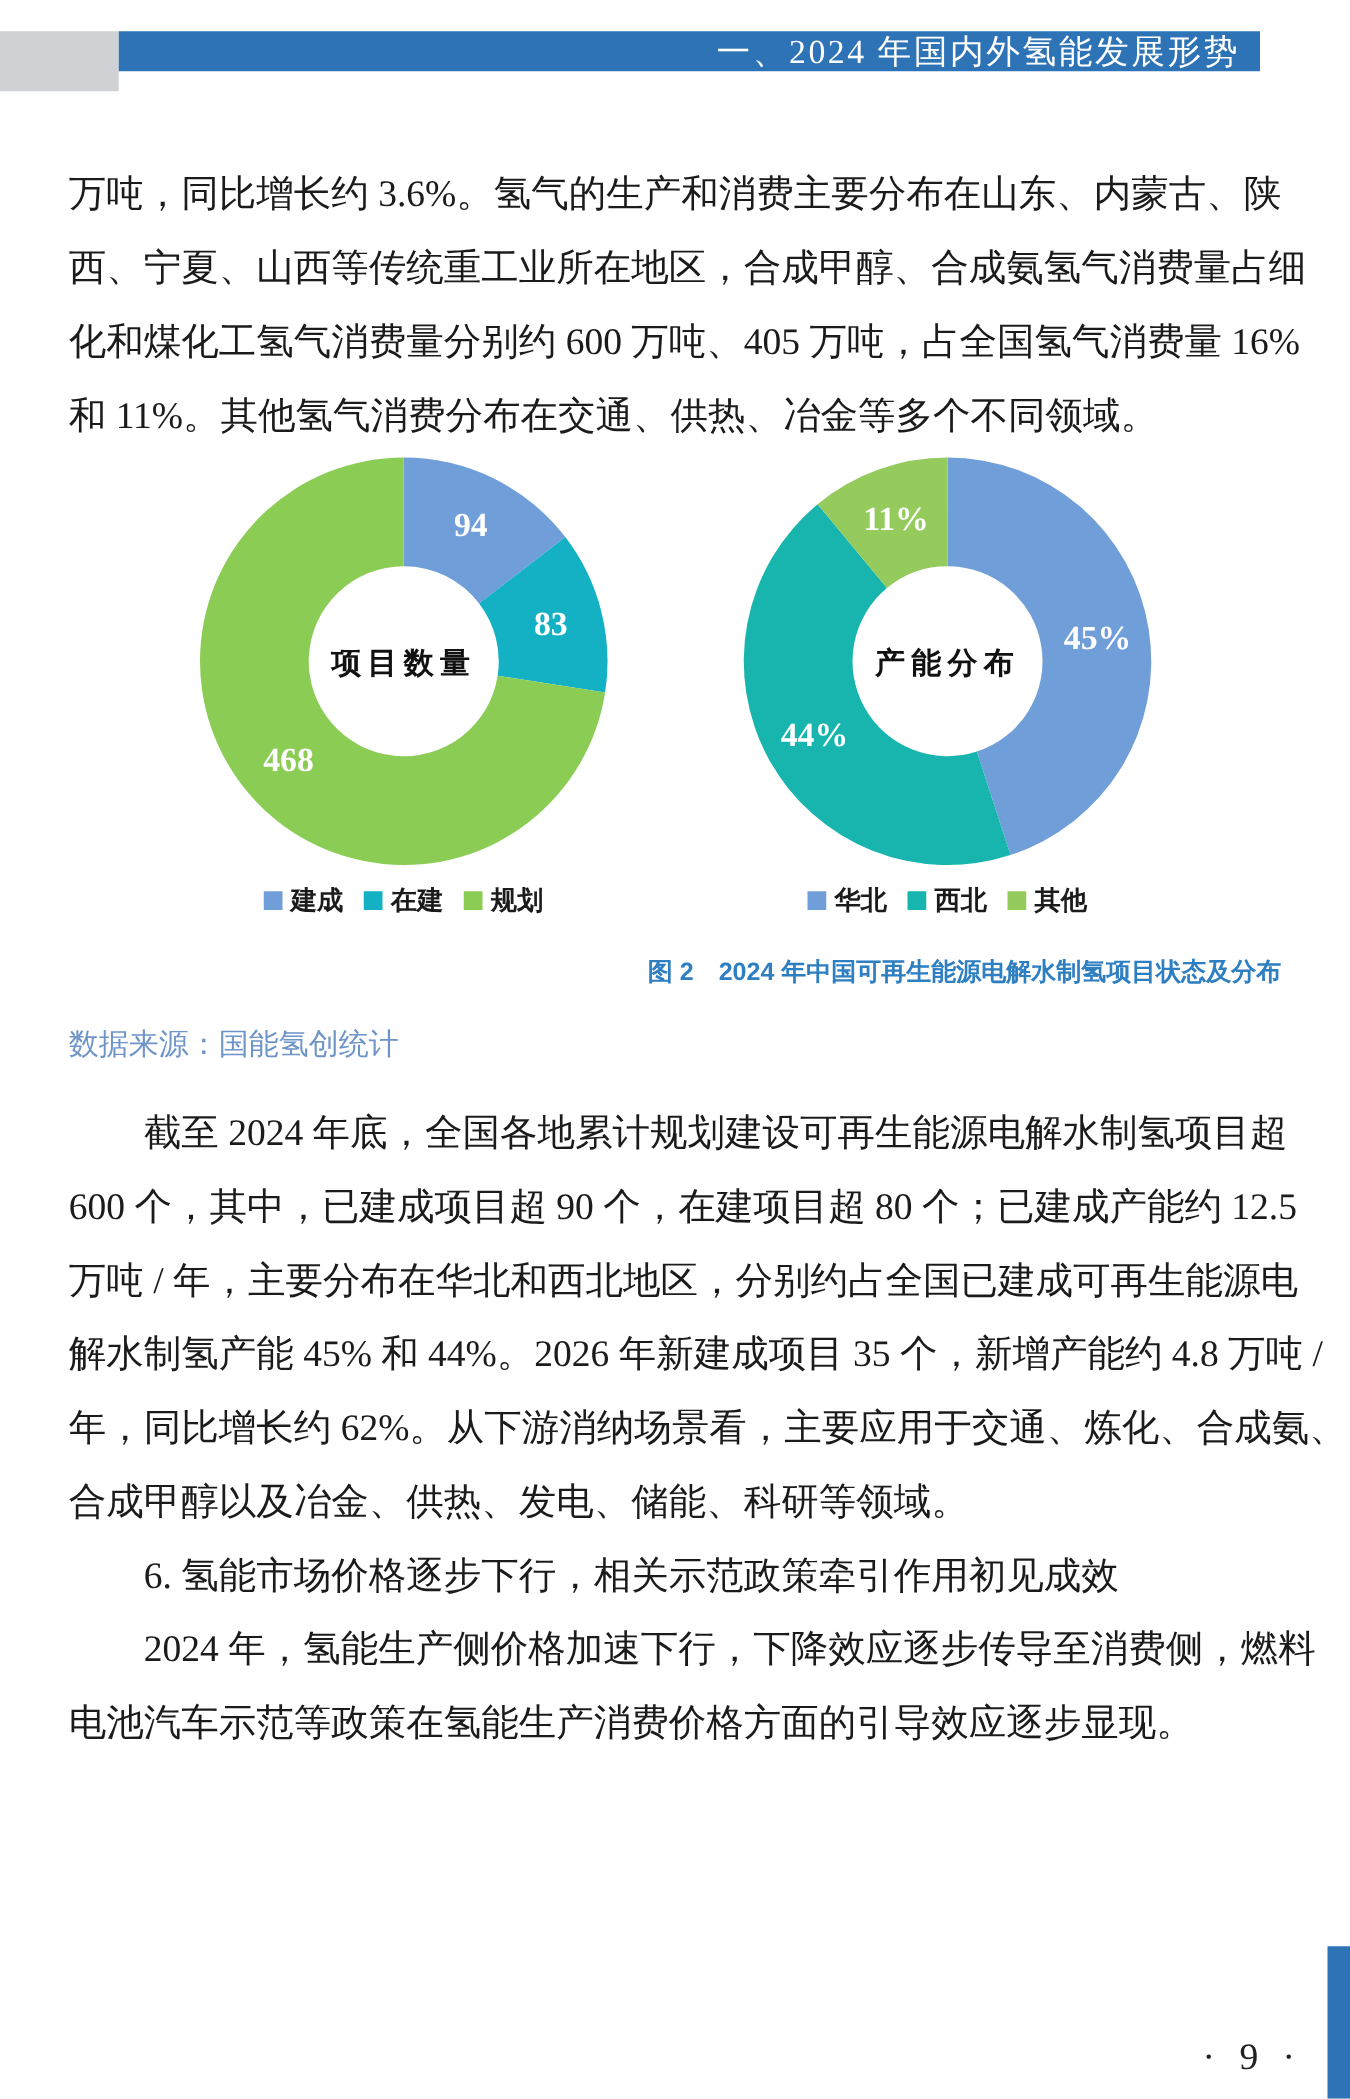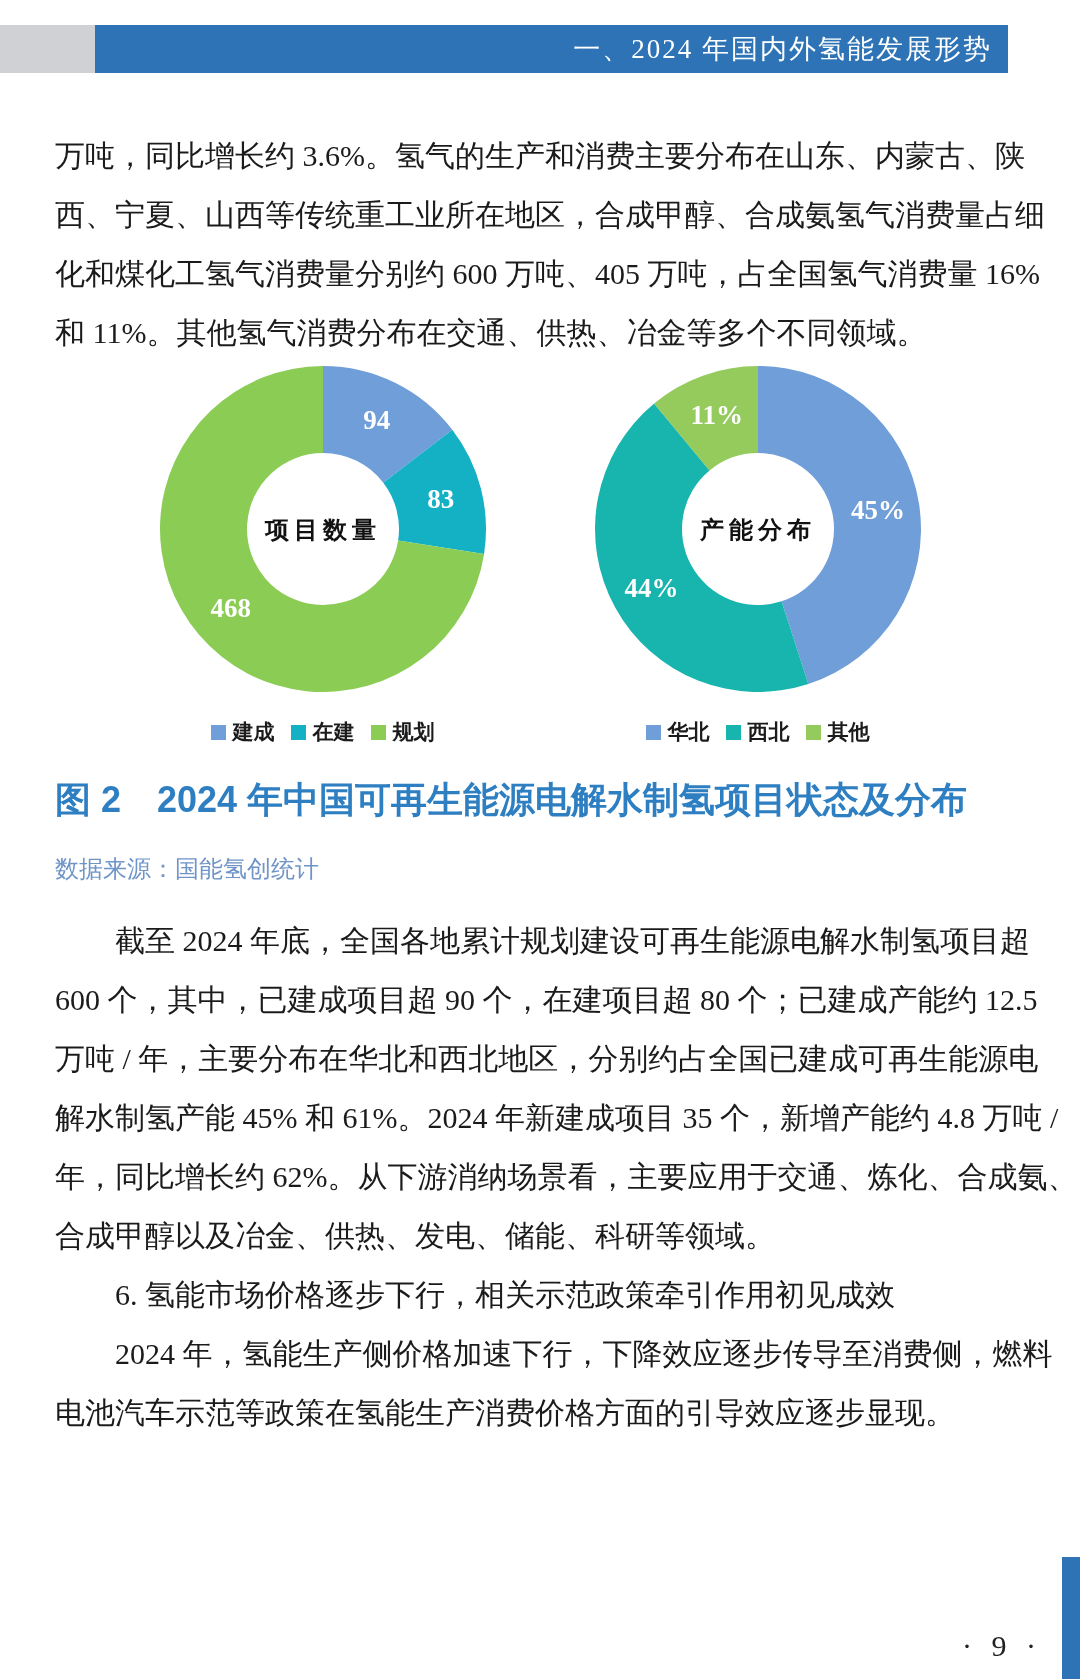--- a/index.html
+++ b/index.html
@@ -9,49 +9,49 @@
     width:1080px;height:1679px;
     background:#ffffff;
     overflow:hidden;
     font-family:"Liberation Serif","DejaVu Serif",serif;
     color:#1b1b1b;
   }
   
   .header-row{position:absolute;top:25px;left:0;right:0;height:48px;display:flex;}
   .corner-gray{width:95px;height:48px;background:#cfd1d4;}
   .header-bar{
-    width:913px;height:48px;background:#2d73b6;
+    width:913px;height:32px;background:#2d73b6;
     display:flex;align-items:center;justify-content:flex-end;
     padding-right:16px;box-sizing:border-box;
   }
   .header-bar span{
     color:#ffffff;font-size:27px;letter-spacing:2px;font-weight:500;
   }
   
   .content{position:absolute;top:126px;left:55px;width:970px;}
   .para .line{
     font-size:30px;line-height:59px;height:59px;
     text-align:justify;text-align-last:justify;
     white-space:nowrap;overflow:visible;
   }
   .para .line.last{text-align-last:left;white-space:normal;}
   
   .charts-row{display:flex;justify-content:center;gap:105px;margin-top:2px;}
   .chart{margin:0;display:flex;flex-direction:column;align-items:center;}
   .donut-holder svg{display:block;}
   .slice-label{fill:#ffffff;font-weight:bold;font-size:27px;font-family:"Liberation Serif","DejaVu Serif",serif;}
   .center-label{fill:#111111;font-weight:bold;font-size:24px;letter-spacing:5px;font-family:"Liberation Serif","DejaVu Serif",serif;}
-  .legend{display:flex;justify-content:flex-start;align-items:center;gap:16px;margin-top:26px;height:24px;}
+  .legend{display:flex;justify-content:flex-start;align-items:center;gap:16px;margin-top:14px;height:24px;}
   .legend-item{display:flex;align-items:center;gap:7px;}
   .legend-swatch{display:inline-block;width:15px;height:15px;}
   .legend-item span:last-child{font-size:21px;font-weight:bold;color:#1b1b1b;}
   
   .caption{
-    margin-top:32px;text-align:left;
-    color:#2e7fc2;font-weight:bold;font-size:36px;
+    margin-top:32px;text-align:right;
+    color:#2e7fc2;font-weight:bold;font-size:20px;
     font-family:"Liberation Sans","DejaVu Sans",sans-serif;
   }
   .source{
     margin-top:28px;
     color:#6e94c8;font-size:24px;
     font-family:Liberation Serif, serif;
   }
   .para-2{margin-top:26px;}
   .subheading{font-size:30px;line-height:59px;height:59px;}
   
@@ -140,21 +140,21 @@
     </div>
 
     <div class="caption">图 2　2024 年中国可再生能源电解水制氢项目状态及分布</div>
 
     <div class="source">数据来源：国能氢创统计</div>
 
     <div class="para para-2">
         <div class="line">　　截至 2024 年底，全国各地累计规划建设可再生能源电解水制氢项目超</div>
         <div class="line">600 个，其中，已建成项目超 90 个，在建项目超 80 个；已建成产能约 12.5</div>
         <div class="line">万吨 / 年，主要分布在华北和西北地区，分别约占全国已建成可再生能源电</div>
-        <div class="line">解水制氢产能 45% 和 61%。2024 年新建成项目 35 个，新增产能约 4.8 万吨 /</div>
+        <div class="line">解水制氢产能 45% 和 44%。2026 年新建成项目 35 个，新增产能约 4.8 万吨 /</div>
         <div class="line">年，同比增长约 62%。从下游消纳场景看，主要应用于交通、炼化、合成氨、</div>
         <div class="line last">合成甲醇以及冶金、供热、发电、储能、科研等领域。</div>
       </div>
 
     <div class="subheading">　　6. 氢能市场价格逐步下行，相关示范政策牵引作用初见成效</div>
 
     <div class="para">
         <div class="line">　　2024 年，氢能生产侧价格加速下行，下降效应逐步传导至消费侧，燃料</div>
         <div class="line last">电池汽车示范等政策在氢能生产消费价格方面的引导效应逐步显现。</div>
       </div>

